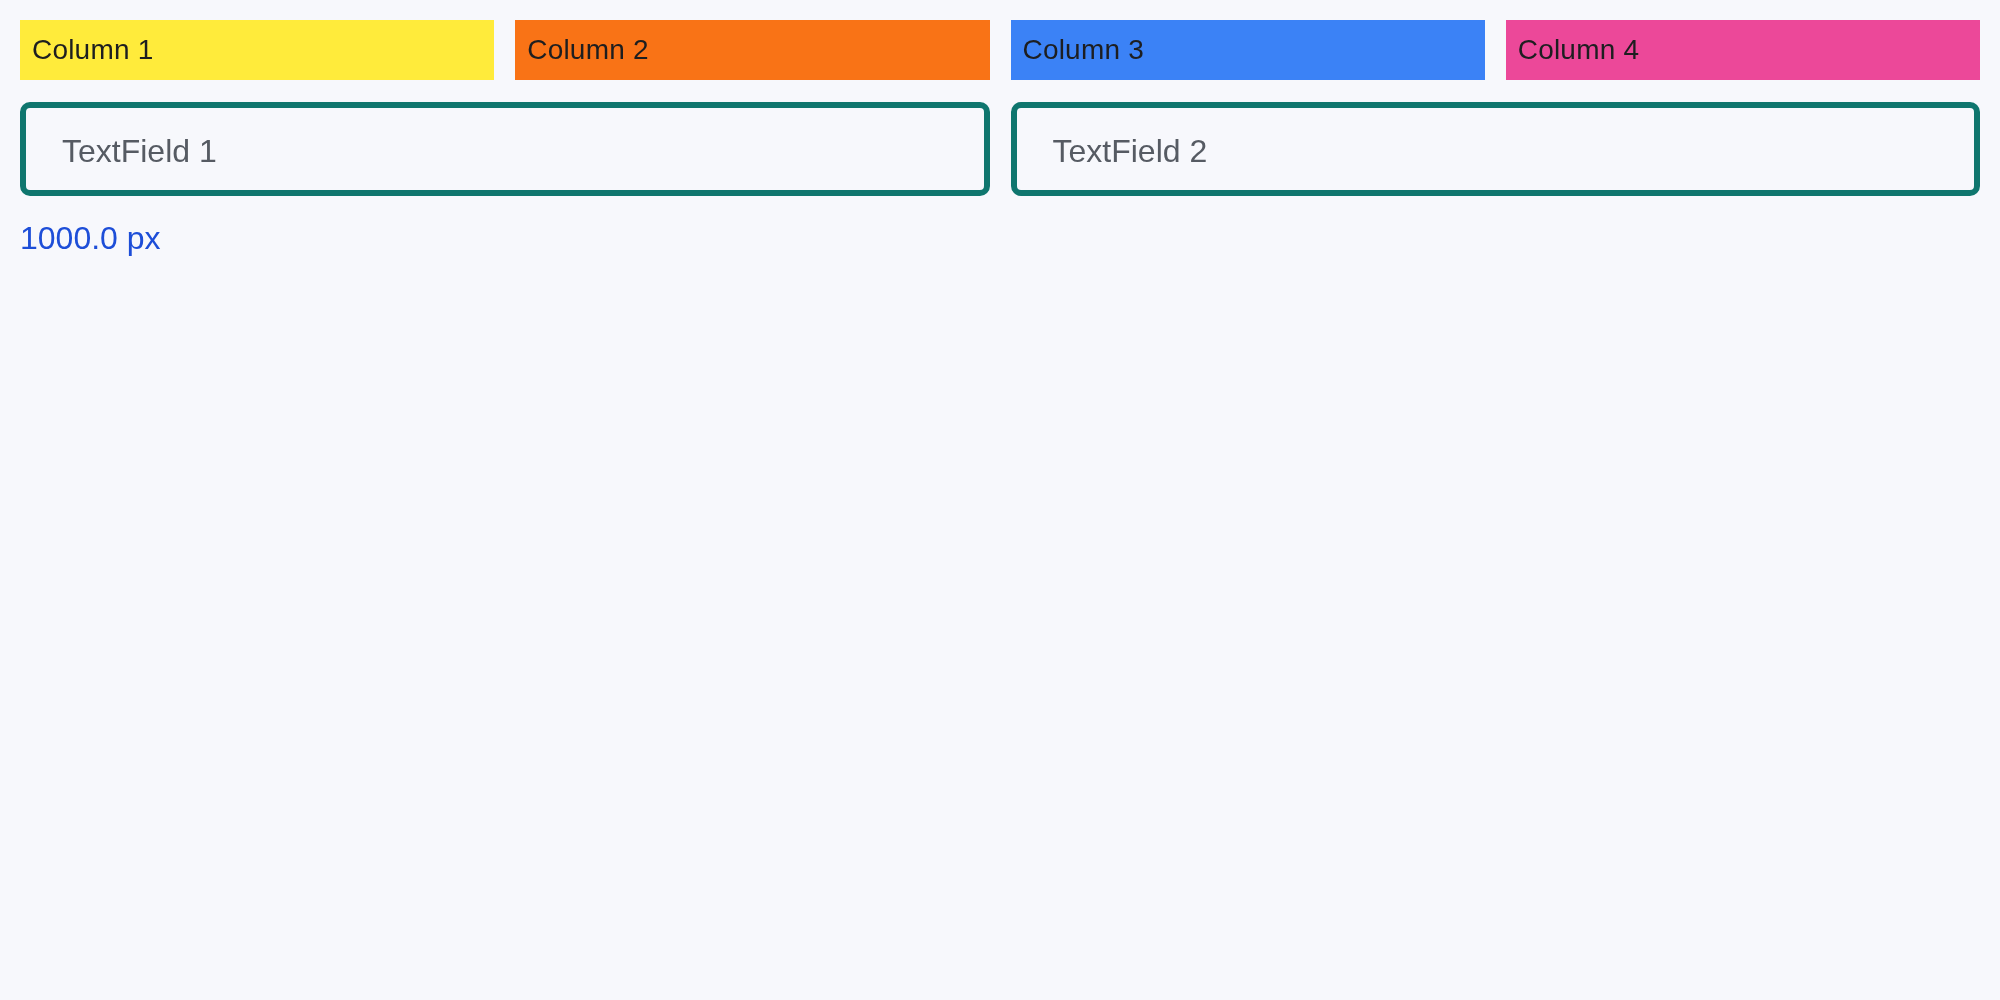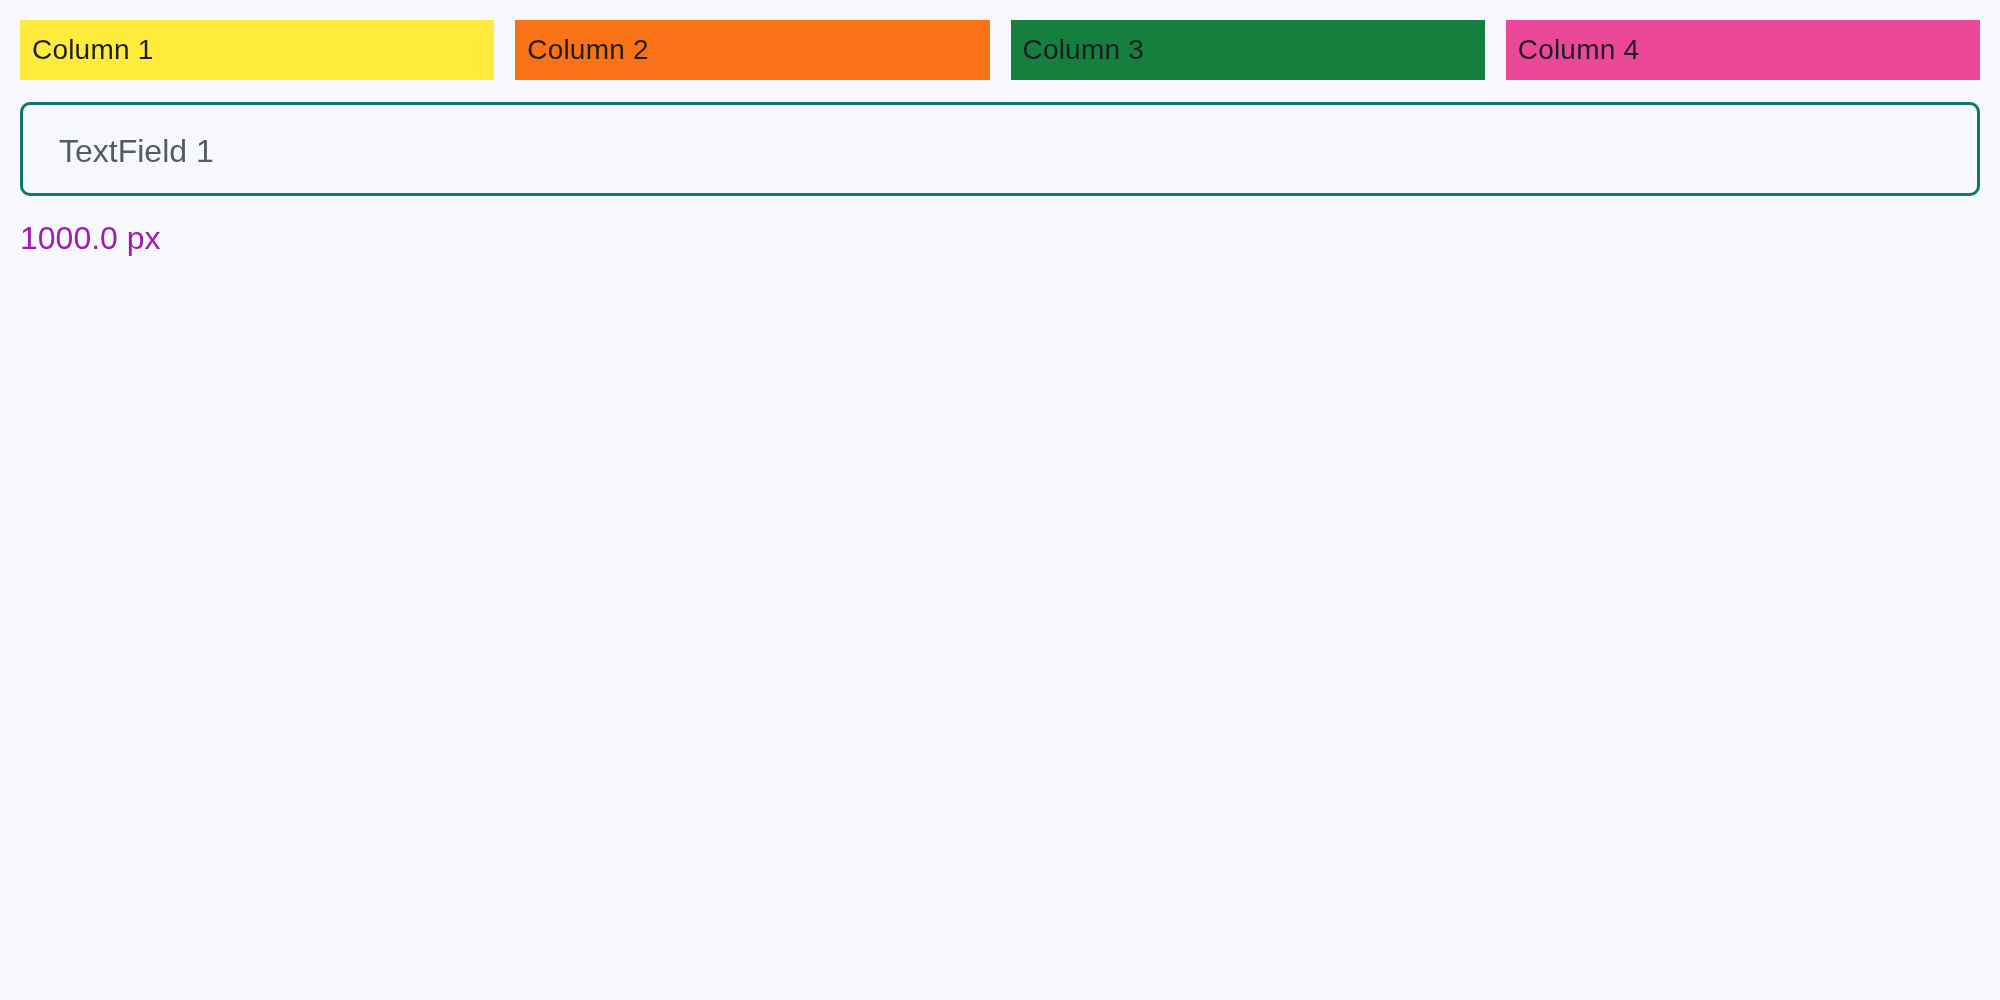--- a/index.html
+++ b/index.html
@@ -44,60 +44,61 @@
     margin-top: 22px;
     display: flex;
     flex-direction: row;
     gap: 21px;
     height: 94px;
     flex: 0 0 auto;
   }
   .textfield {
     flex: 1 1 0;
     height: 94px;
-    border: 3px solid #0f766e;
+    border: 6px solid #0f766e;
     border-radius: 10px;
     background: #F7F8FC;
     padding: 4px 20px 0 36px;
     font-family: "Liberation Sans", "DejaVu Sans", sans-serif;
     font-size: 32px;
     color: #33373D;
     outline: none;
   }
   .textfield::placeholder {
     color: #565B63;
     opacity: 1;
   }
   .width-label {
     margin-top: 22px;
     font-size: 32px;
     line-height: 40px;
-    color: #a21caf;
+    color: #1d4ed8;
     flex: 0 0 auto;
   }
 </style>
 </head>
 <body>
 
 <div class="app">
 
   <div class="columns-row">
     <div class="column" style="background: rgb(255, 235, 59);">
       <span class="column-label">Column 1</span>
     </div>
     <div class="column" style="background: #f97316;">
       <span class="column-label">Column 2</span>
     </div>
-    <div class="column" style="background: #15803d;">
+    <div class="column" style="background: #3b82f6;">
       <span class="column-label">Column 3</span>
     </div>
     <div class="column" style="background: #ec4899;">
       <span class="column-label">Column 4</span>
     </div>
   </div>
 
   <div class="fields-row">
     <input type="text" class="textfield" placeholder="TextField 1" style="">
+    <input type="text" class="textfield" placeholder="TextField 2" style="">
   </div>
 
   <div class="width-label">1000.0 px</div>
 
 </div>
 
 </body></html>

